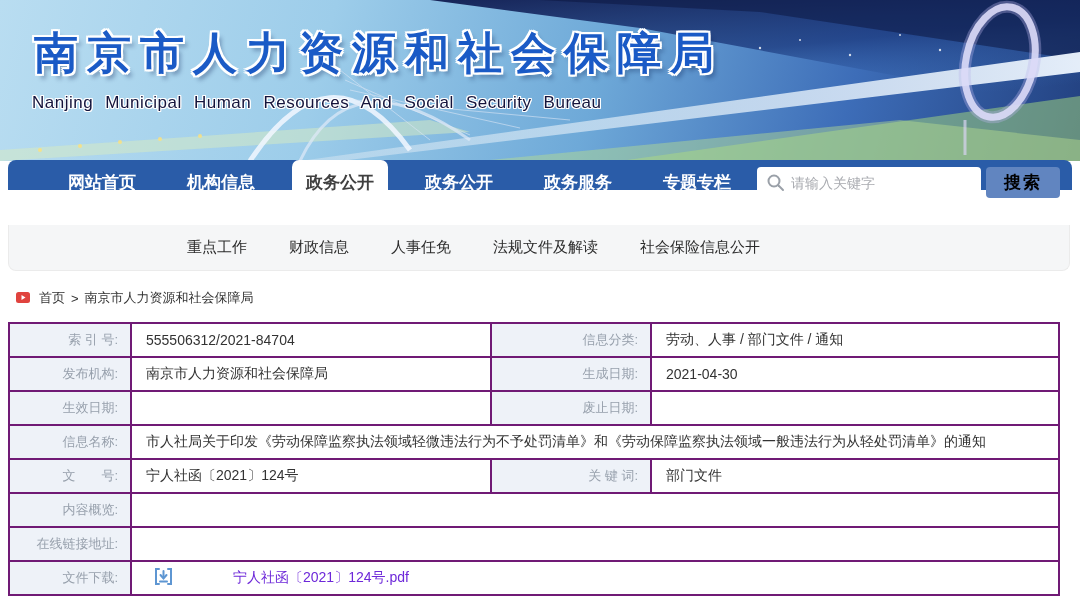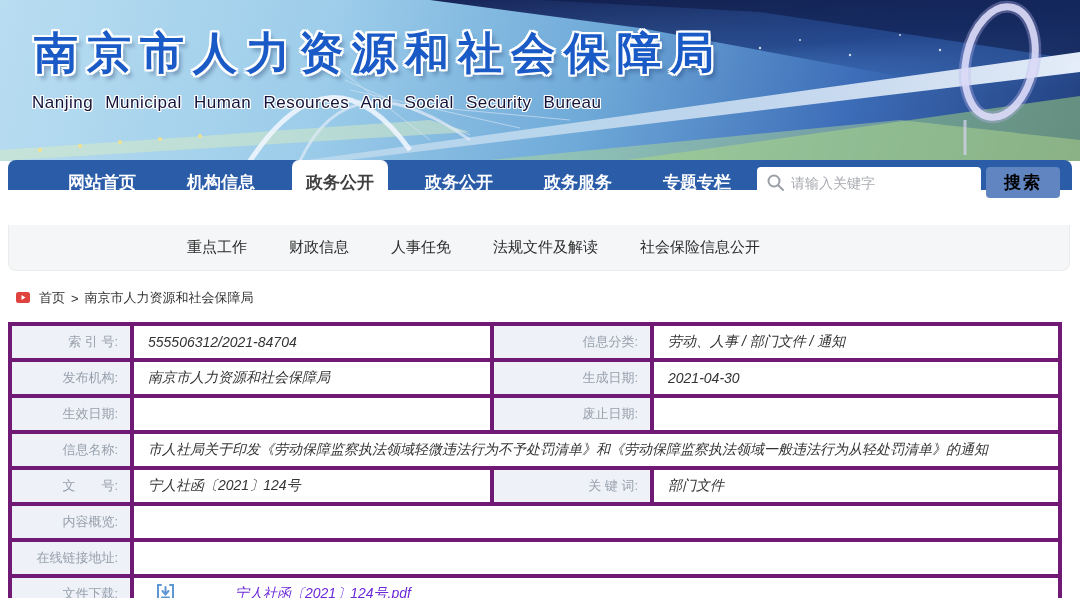--- a/index.html
+++ b/index.html
@@ -67,27 +67,27 @@
   }
   .breadcrumb .crumb-icon{margin-right:9px;display:inline-block;}
   .breadcrumb .sep{margin:0 6px;color:#333;}
   .breadcrumb .home{cursor:pointer;}
   
   .info-table{
     position:absolute;left:8px;top:322px;width:1050px;
     border-collapse:collapse;table-layout:fixed;
   }
   .info-table td{
-    border:4px solid #701a75;height:32px;overflow:hidden;white-space:nowrap;
+    border:2px solid #701a75;height:32px;overflow:hidden;white-space:nowrap;
   }
   .info-table td.lbl{
     background:#eef2f8;color:#97a0ac;font-size:13px;text-align:right;
     padding:0 12px 0 4px;
   }
-  .info-table td.val{color:#333333;font-size:14px;padding:0 8px 0 14px;font-style:italic;}
+  .info-table td.val{color:#333333;font-size:14px;padding:0 8px 0 14px;}
   .dl-cell{display:flex;align-items:center;}
   .dl-icon{margin-left:8px;cursor:pointer;}
   .dl-link{margin-left:60px;color:#6d28d9;cursor:pointer;}
 </style>
 </head>
 <body>
 
 <div class="banner">
   <svg width="1080" height="161" viewBox="0 0 1080 161">
     <defs>

